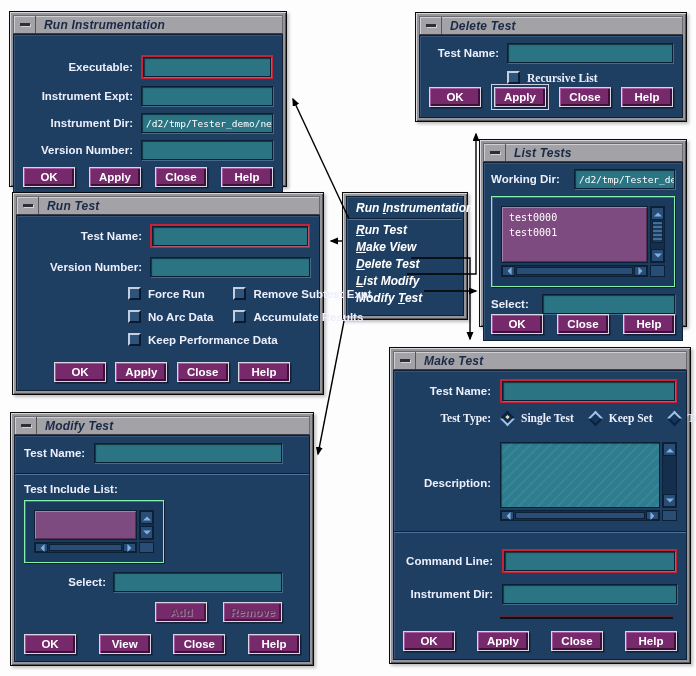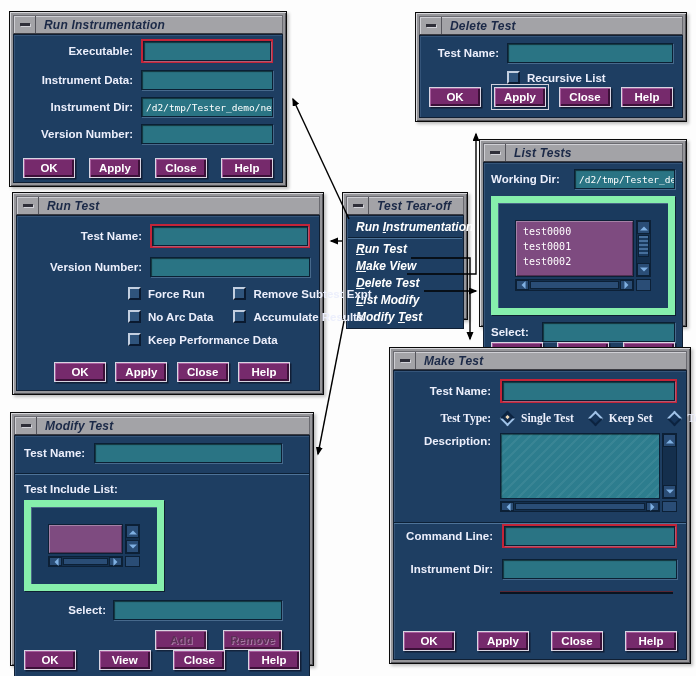--- a/index.html
+++ b/index.html
@@ -74,21 +74,21 @@
     position:relative; margin:0 2px;
   }
   .radio.sel { border-color:#0c2340 #9fc2e8 #9fc2e8 #0c2340; background:#122c4c; }
   .radio.sel::after {
     content:""; position:absolute; left:1px; top:1px; width:3px; height:3px; background:#f0d9b8;
   }
   .radlbl { font-weight:bold; font-size:11.5px; color:#eceffc; margin-left:6px; white-space:nowrap; }
 
   
   .listframe {
-    background:#1a3a5e; border:7px solid #86efac; padding:17px;
+    background:#1a3a5e; border:1px solid #86efac; padding:9px;
     box-shadow: inset 1px 1px 0 rgba(190,210,235,.3), 1px 1px 0 rgba(0,0,0,.5);
   }
   .listgrid { display:grid; gap:2px; height:100%; box-sizing:border-box; }
   .listbox {
     background:#7e4b80; border:1px solid #0c2036; padding:3px 7px; overflow:hidden;
     box-shadow: inset 1px 1px 0 rgba(255,255,255,.3), inset -1px -1px 0 rgba(0,0,0,.35);
     color:#fff; font-family:"DejaVu Sans Mono", monospace; font-size:10px; line-height:15px;
   }
   .descbox {
     background:#2d7d8e; border:1px solid #0c2036; overflow:hidden;
@@ -126,21 +126,21 @@
 
   
   #w-run-instr { left:9px;  top:11px;  width:278px; height:176px; }
   #w-delete    { left:415px; top:12px; width:272px; height:110px; }
   #w-list      { left:479px; top:139px; width:208px; height:188px; }
   #w-tear      { left:342px; top:192px; width:126px; height:128px; }
   #w-run-test  { left:12px; top:192px; width:312px; height:203px; }
   #w-modify    { left:10px; top:412px; width:304px; height:254px; }
   #w-make      { left:389px; top:347px; width:302px; height:317px; }
 
-  #w-run-instr .wbody { padding:4px 9px; }
+  #w-run-instr .wbody { padding:20px 9px; }
   #w-run-instr .row { margin-bottom:7px; }
   #w-run-instr .lbl { width:110px; margin-right:8px; }
 
   #w-delete .wbody { padding:7px 9px; }
   #w-delete .lbl { width:70px; margin-right:8px; }
 
   #w-list .wbody { padding:6px 7px; }
   #w-list .lbl { width:76px; margin-right:7px; text-align:left; }
   #w-list .listframe { margin-top:7px; }
   #w-list .listgrid { grid-template-columns:1fr 15px; grid-template-rows:57px 12px; }
@@ -166,27 +166,27 @@
   #w-modify .hsb { height:11px; }
   #w-modify .sel-row { margin-top:9px; margin-right:18px; }
   #w-modify .sel-row .lbl { width:82px; margin-right:7px; }
   #w-modify .actions { display:flex; justify-content:flex-end; gap:16px; margin:10px 18px 0 0; }
 
   #w-make .wbody { padding:8px 9px; }
   #w-make .lbl { width:88px; margin-right:9px; }
   #w-make .type-row { margin-top:9px;font-family:Liberation Serif, serif; }
   #w-make .rads { display:flex; align-items:center; }
   #w-make .rpair { display:flex; align-items:center; margin-right:14px; }
-  #w-make .desc-row { margin-top:9px; align-items:flex-start; }
+  #w-make .desc-row { margin-top:18px; align-items:center; }
   #w-make .desc-row .lbl { padding-top:2px; }
   #w-make .listframe { flex:1; padding:0; background:none; border:none; box-shadow:none; }
   #w-make .listgrid { grid-template-columns:1fr 15px; grid-template-rows:66px 11px; }
   #w-make .hsb { height:11px; }
   #w-make .groove { margin:10px -9px 0 -9px; }
-  #w-make .cl-row { }
+  #w-make .cl-row { margin-top:16px; }
   #w-make .id-row { margin-top:11px; }
   #w-make .thinline { height:2px; background:#09131f; border-top:1px solid #582634; margin:12px 4px 0 97px; }
 
   
   #arrows { position:absolute; left:0; top:0; width:696px; height:676px; pointer-events:none; z-index:50; }
 </style>
 </head>
 <body>
 
 <div id="canvas">
@@ -199,21 +199,21 @@
       <div class="title">Run Instrumentation</div>
     </div>
     <div class="wbody">
       <div class="row">
         <div class="lbl">Executable:</div>
         <div class="redwrap">
           <div class="field"></div>
         </div>
       </div>
       <div class="row">
-        <div class="lbl">Instrument Data:</div>
+        <div class="lbl">Instrument Expt:</div>
         <div class="field"></div>
       </div>
       <div class="row">
         <div class="lbl">Instrument Dir:</div>
         <div class="field">/d2/tmp/Tester_demo/newTes</div>
       </div>
       <div class="row">
         <div class="lbl">Version Number:</div>
         <div class="field"></div>
       </div>
@@ -231,21 +231,21 @@
       <div class="minbox">
           <div class="dash"></div>
         </div>
       <div class="title">Delete Test</div>
     </div>
     <div class="wbody">
       <div class="row">
         <div class="lbl">Test Name:</div>
         <div class="field"></div>
       </div>
-      <div class="row" style="margin:8px 0 0 78px;">
+      <div class="row" style="margin:8px 0 0 78px;font-family:Liberation Serif, serif;">
         <div class="cb"></div>
         <div class="cblbl">Recursive List</div>
       </div>
       <div class="btnrow">
         <div class="btn">OK</div>
         <div class="defwrap">
           <div class="btn">Apply</div>
         </div>
         <div class="btn">Close</div>
         <div class="btn">Help</div>
@@ -263,21 +263,20 @@
     <div class="wbody">
       <div class="row">
         <div class="lbl">Working Dir:</div>
         <div class="field">/d2/tmp/Tester_demo</div>
       </div>
       <div class="listframe">
         <div class="listgrid">
           <div class="listbox">
             <div>test0000</div>
             <div>test0001</div>
-            <div>test0002</div>
           </div>
           <div class="vsb">
             <div class="sb-btn">
                 <div class="tri up"></div>
               </div>
             <div class="vthumb"></div>
             <div class="vfill"></div>
             <div class="sb-btn">
                 <div class="tri down"></div>
               </div>
@@ -300,26 +299,20 @@
       </div>
       <div class="btnrow">
         <div class="btn">OK</div>
         <div class="btn">Close</div>
         <div class="btn">Help</div>
       </div>
     </div>
   </div>
 
   <div class="window" id="w-tear">
-    <div class="titlebar">
-      <div class="minbox">
-          <div class="dash"></div>
-        </div>
-      <div class="title">Test Tear-off</div>
-    </div>
     <div class="wbody">
       <div class="menu-items">
         <div class="menu-item"><span>Run </span><span class="mn">I</span><span>nstrumentation</span></div>
         <div class="menu-sep"></div>
         <div class="menu-item"><span></span><span class="mn">R</span><span>un Test</span></div>
         <div class="menu-item"><span></span><span class="mn">M</span><span>ake View</span></div>
         <div class="menu-item"><span></span><span class="mn">D</span><span>elete Test</span></div>
         <div class="menu-item"><span></span><span class="mn">L</span><span>ist Modify</span></div>
         <div class="menu-item"><span>Modify </span><span class="mn">T</span><span>est</span></div>
       </div>

